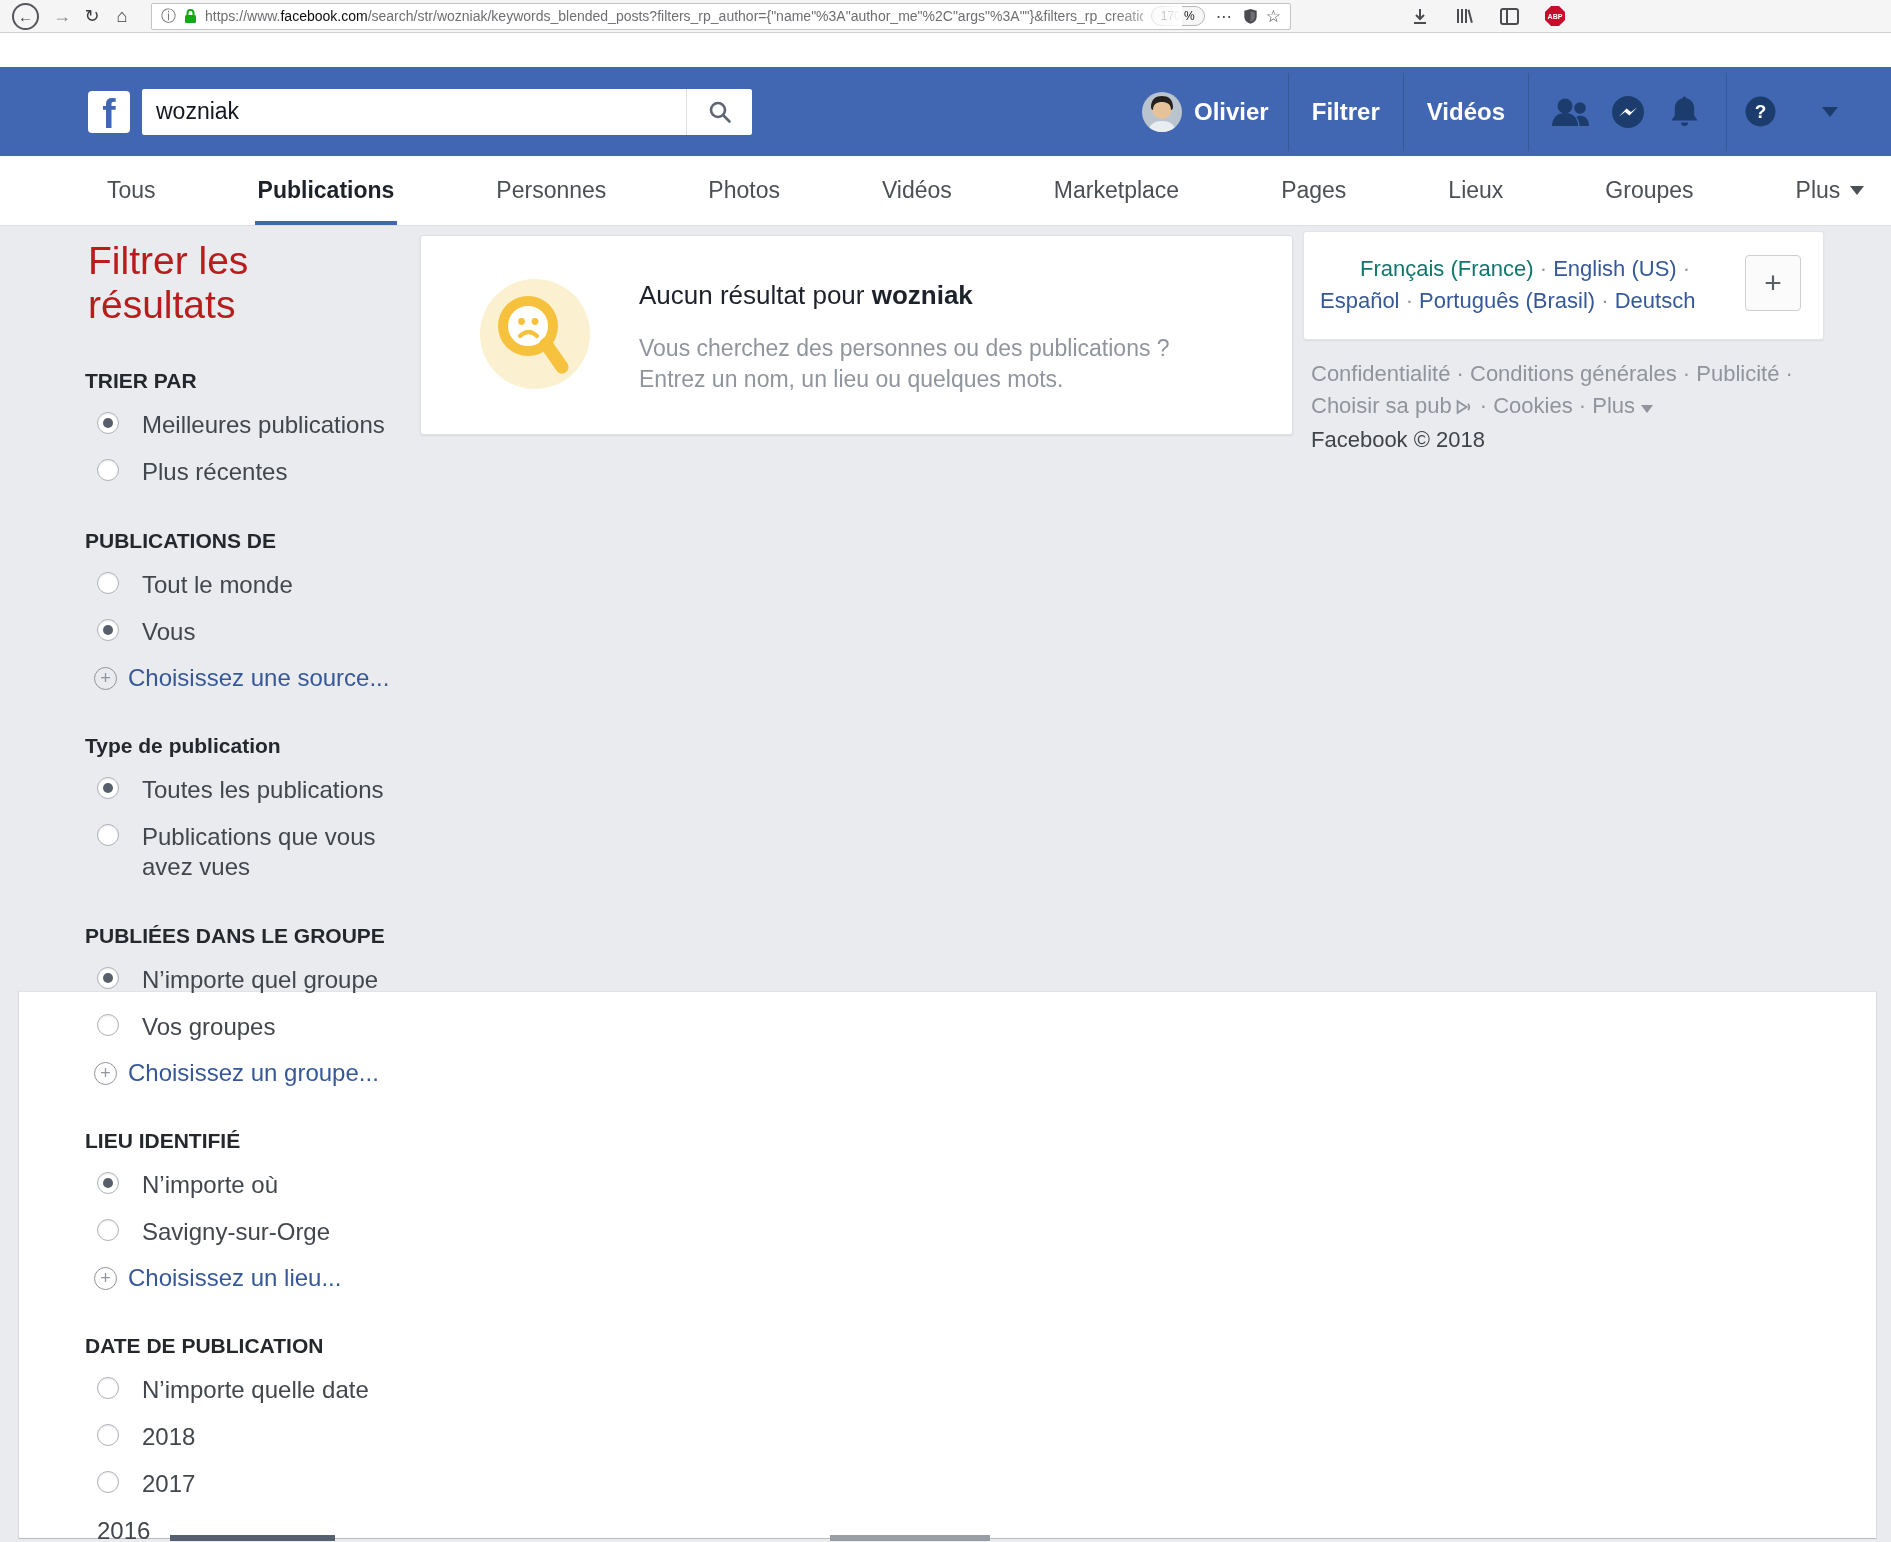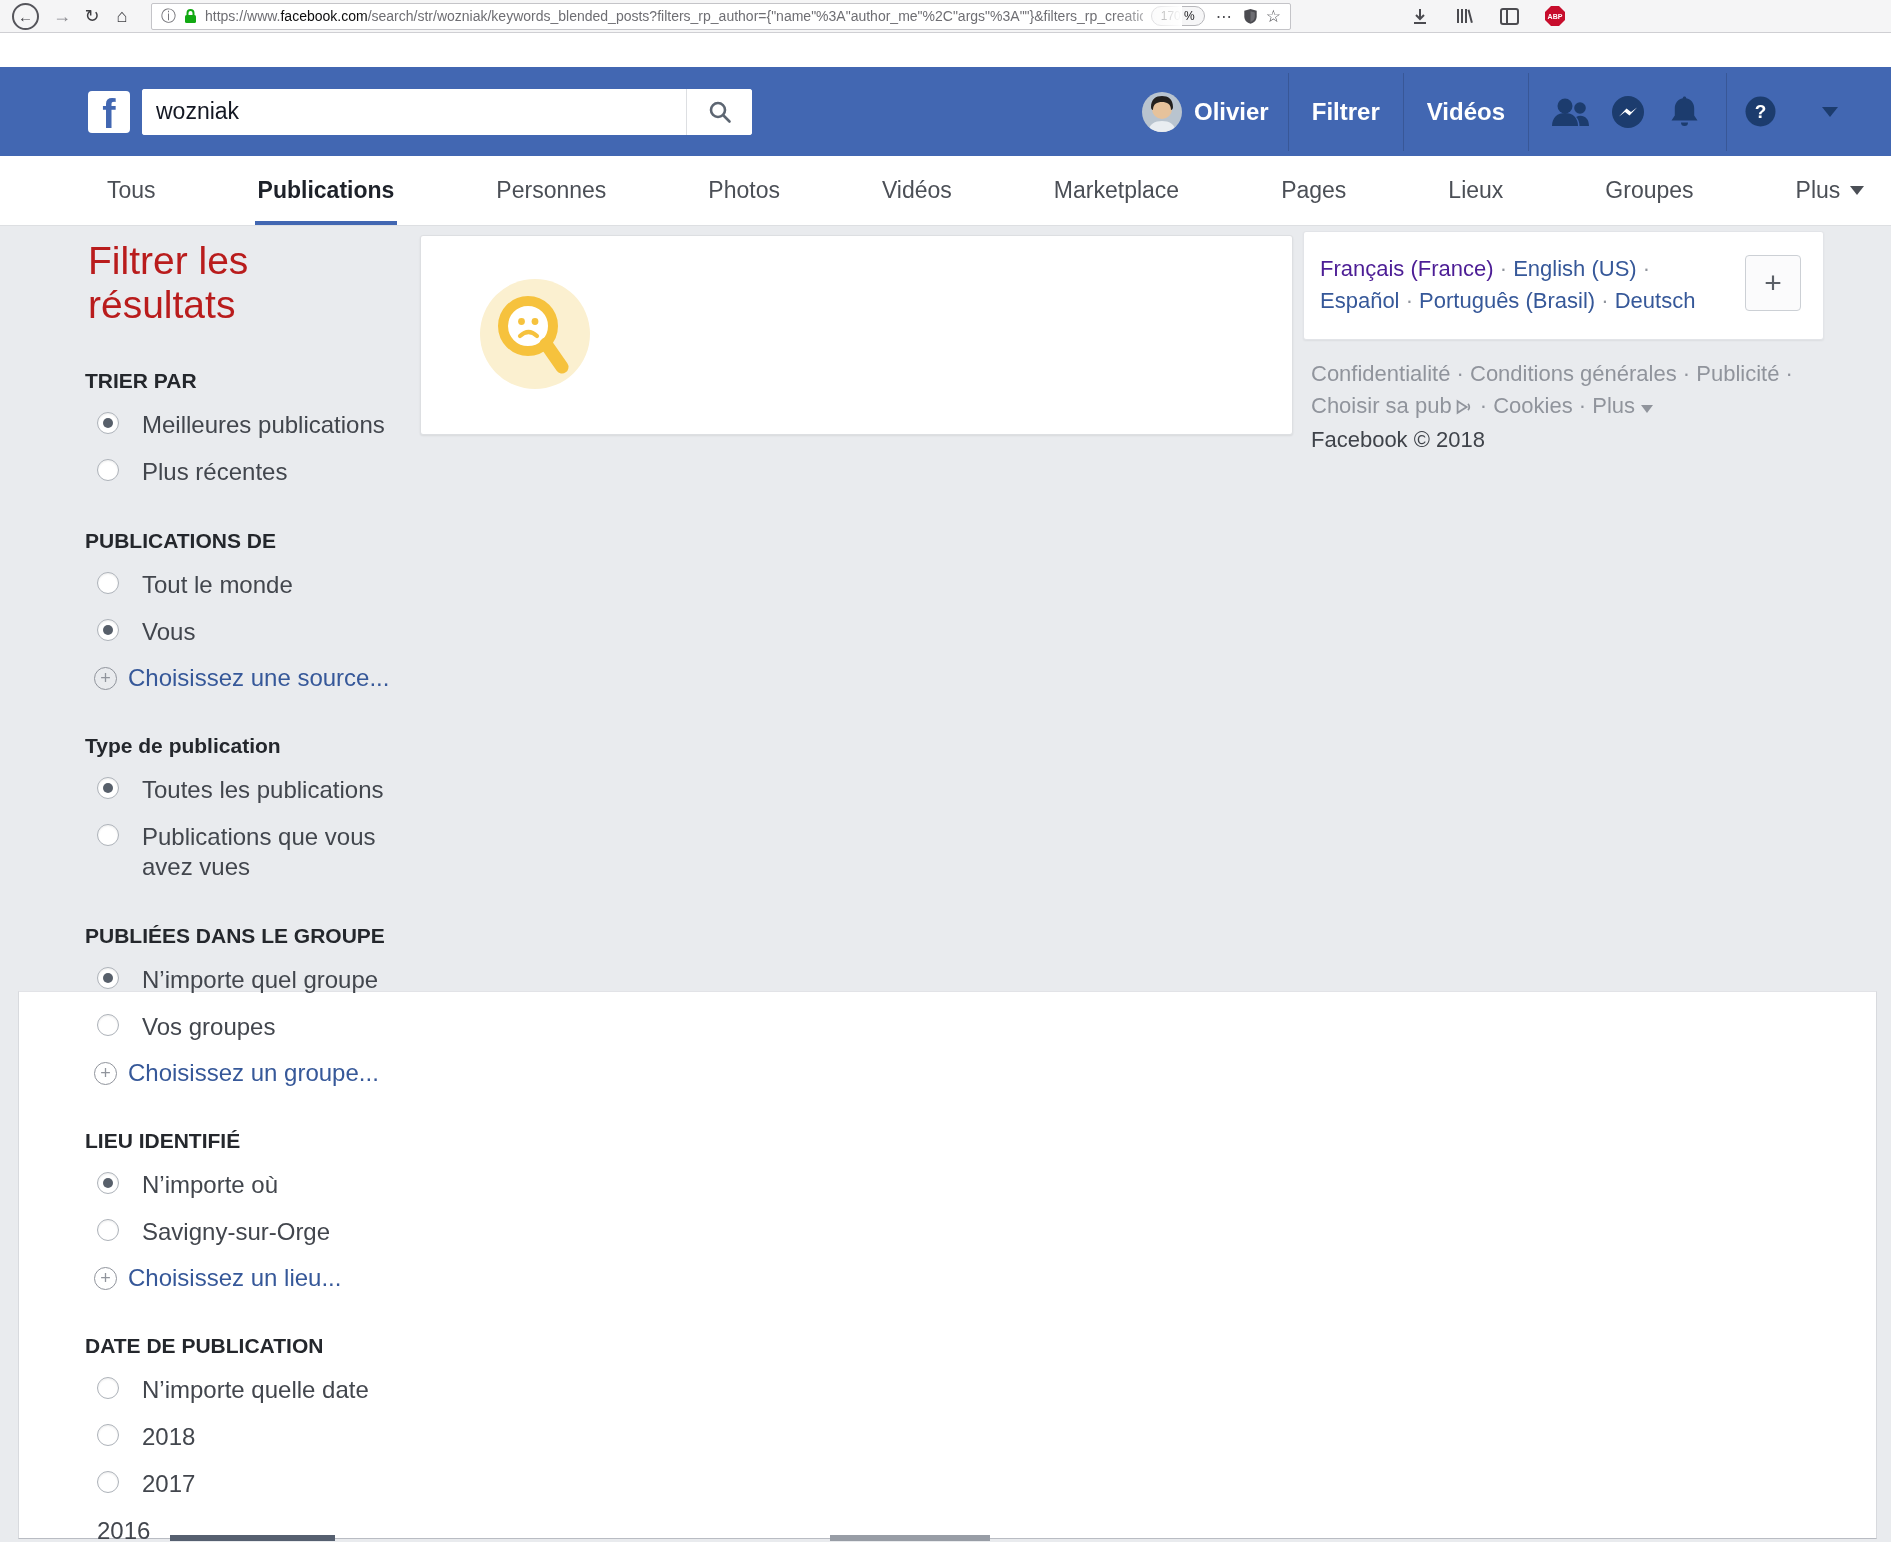--- a/index.html
+++ b/index.html
@@ -92,21 +92,21 @@
   .rc-icon { position:absolute; left:58px; top:42px; }
   .rc-text { position:absolute; left:218px; top:44px; width:620px; }
   .rc-title { font-size:26px; color:#1d2129; }
   .rc-title b { font-weight:bold; }
   .rc-msg { margin-top:22px; font-size:23px; color:#90949c; line-height:31px; width:600px; }
 
   
   .lang-card { position:absolute; left:1303px; top:5px; width:521px; height:109px;
     background:#fff; border:1px solid #e2e4e8; border-radius:3px; box-shadow:0 1px 2px rgba(0,0,0,.06); }
   .lang-text { padding:21px 110px 0 16px; font-size:22px; line-height:32px; }
-  .lang-current { color:#4c1d95; }
+  .lang-current { color:#0f766e;margin-left:40px; }
   .lang-link { color:#365899; cursor:pointer; }
   .dotsep::after { content:" · "; color:#90949c; }
   .lang-add { position:absolute; right:22px; top:23px; width:56px; height:56px;
     border:1px solid #ccd0d5; border-radius:4px; background:#fbfbfc; color:#5b6067;
     font-size:30px; display:flex; align-items:center; justify-content:center; }
   .fb-footer { position:absolute; left:1311px; top:132px; width:560px;
     font-size:22px; color:#90949c; line-height:32px; }
   .foot-link { color:#90949c; cursor:pointer; }
   .adch-svg { vertical-align:-2px; margin:0 2px; }
   .foot-caret { display:inline-block; width:0; height:0; border-left:6px solid transparent;
@@ -342,20 +342,24 @@
     <div class="rc-icon">
       <svg width="112" height="112" viewBox="0 0 112 112">
         <circle cx="56" cy="56" r="55" fill="#FBF0D0"></circle>
         <circle cx="49" cy="48" r="25" fill="#fff" stroke="#F6C23D" stroke-width="10"></circle>
         <line x1="67" y1="66" x2="83" y2="89" stroke="#F6C23D" stroke-width="13" stroke-linecap="round"></line>
         <circle cx="42.5" cy="43.5" r="3.4" fill="#F6C23D"></circle>
         <circle cx="56" cy="43.5" r="3.4" fill="#F6C23D"></circle>
         <path d="M41 58 q8.5 -8 17 0" stroke="#F6C23D" stroke-width="4.2" fill="none" stroke-linecap="round"></path>
       </svg>
     </div>
+    <div class="rc-text">
+      <div class="rc-title"><span>Aucun résultat pour </span><b>wozniak</b></div>
+      <div class="rc-msg">Vous cherchez des personnes ou des publications ? Entrez un nom, un lieu ou quelques mots.</div>
+    </div>
   </div>
 
   <div class="lang-card">
     <div class="lang-text"><span class="lang-current dotsep">Français (France)</span><span class="lang-link dotsep">English (US)</span><span class="lang-link dotsep">Español</span><span class="lang-link dotsep">Português (Brasil)</span><span class="lang-link">Deutsch</span></div>
     <div class="lang-add">+</div>
   </div>
 
   <div class="fb-footer">
     <div><span class="foot-link dotsep">Confidentialité</span><span class="foot-link dotsep">Conditions générales</span><span class="foot-link dotsep">Publicité</span></div>
     <div><span class="foot-link">Choisir sa pub</span><svg class="adch-svg" width="18" height="16" viewBox="0 0 20 16">

